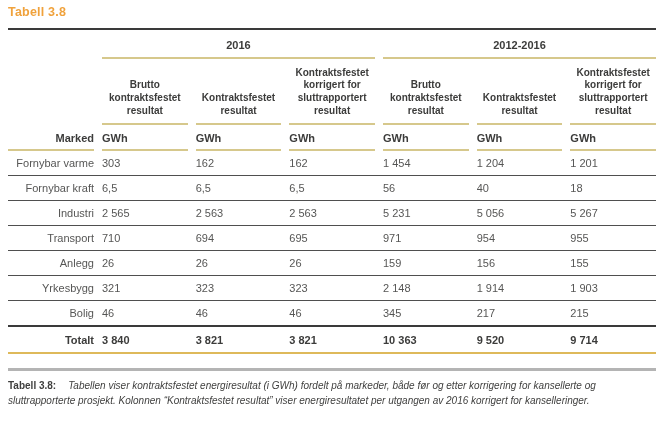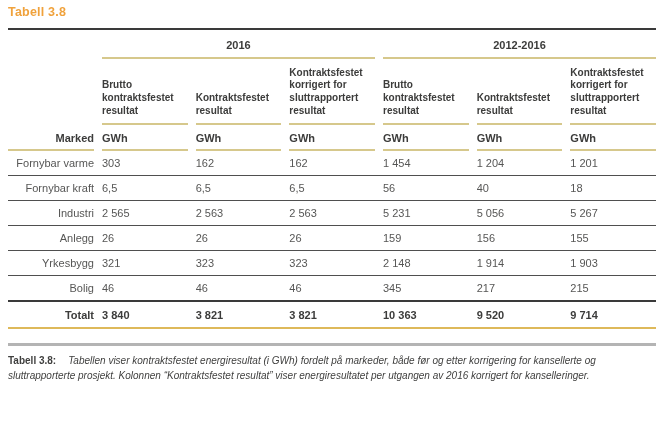--- a/index.html
+++ b/index.html
@@ -35,21 +35,21 @@
   .left{text-align:right;}
   .bold{font-weight:bold;}
 
   .group-row{margin-top:9px;}
   .group-row .group{
     text-align:center;font-weight:bold;font-size:11px;
     padding-bottom:6px;border-bottom:2px solid var(--gold);
   }
 
   .colhead-row .colhead{
-    font-weight:bold;font-size:10px;line-height:1.28;text-align:left;
+    font-weight:bold;font-size:10px;line-height:1.28;text-align:center;
     padding:8px 0 5px;border-bottom:2px solid var(--gold);
     color:var(--text-dark);
   }
   .colhead-row .stub{border-bottom:none;}
 
   .unit-row .ucell{
     font-size:11px;font-weight:bold;
     padding:7px 0 5px;border-bottom:2px solid var(--gold);
   }
 
@@ -131,20 +131,29 @@
       <div class="grid7 data-row">
         <div class="cell left rlabel">Industri</div>
         <div class="cell num">2 565</div>
         <div class="cell num">2 563</div>
         <div class="cell num">2 563</div>
         <div class="cell num">5 231</div>
         <div class="cell num">5 056</div>
         <div class="cell num">5 267</div>
       </div>
       <div class="grid7 data-row">
+        <div class="cell left rlabel">Transport</div>
+        <div class="cell num">710</div>
+        <div class="cell num">694</div>
+        <div class="cell num">695</div>
+        <div class="cell num">971</div>
+        <div class="cell num">954</div>
+        <div class="cell num">955</div>
+      </div>
+      <div class="grid7 data-row">
         <div class="cell left rlabel">Anlegg</div>
         <div class="cell num">26</div>
         <div class="cell num">26</div>
         <div class="cell num">26</div>
         <div class="cell num">159</div>
         <div class="cell num">156</div>
         <div class="cell num">155</div>
       </div>
       <div class="grid7 data-row">
         <div class="cell left rlabel">Yrkesbygg</div>

